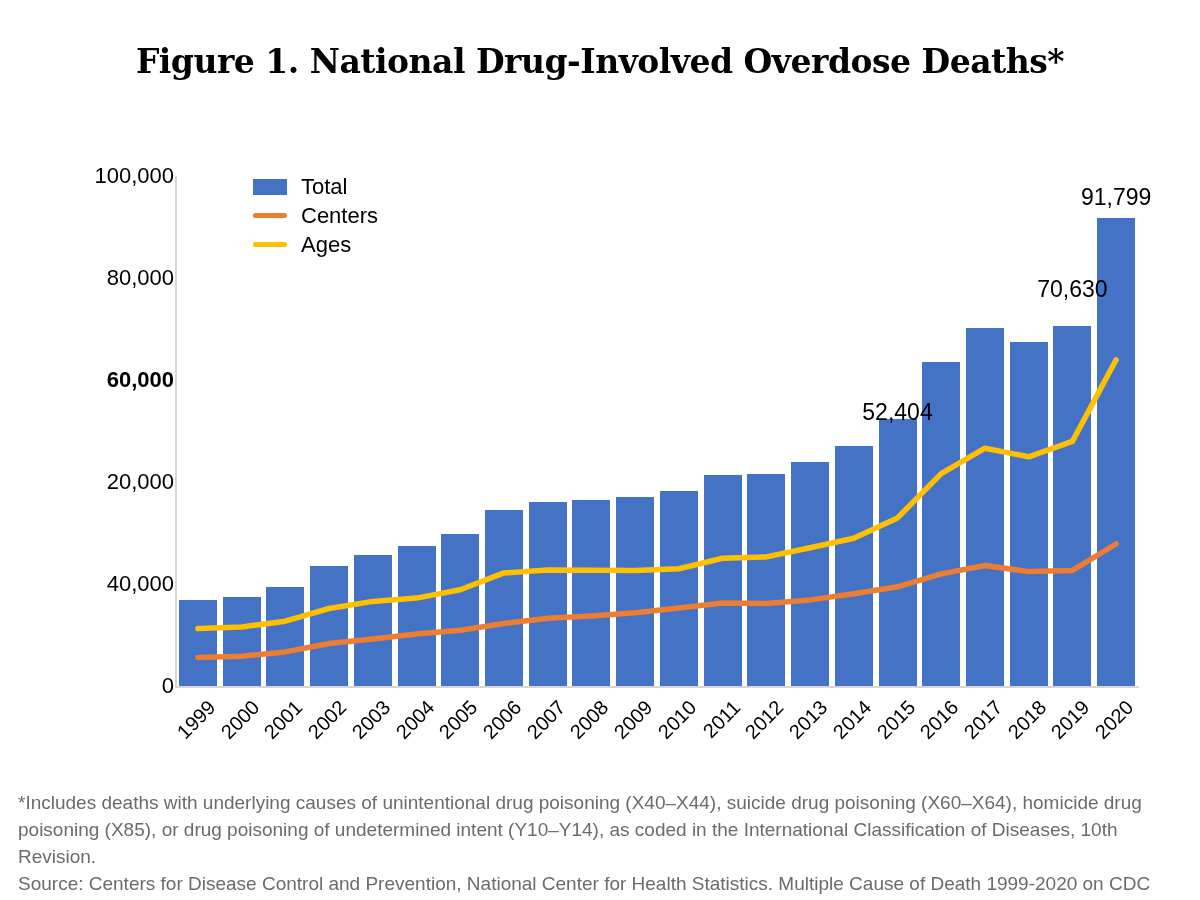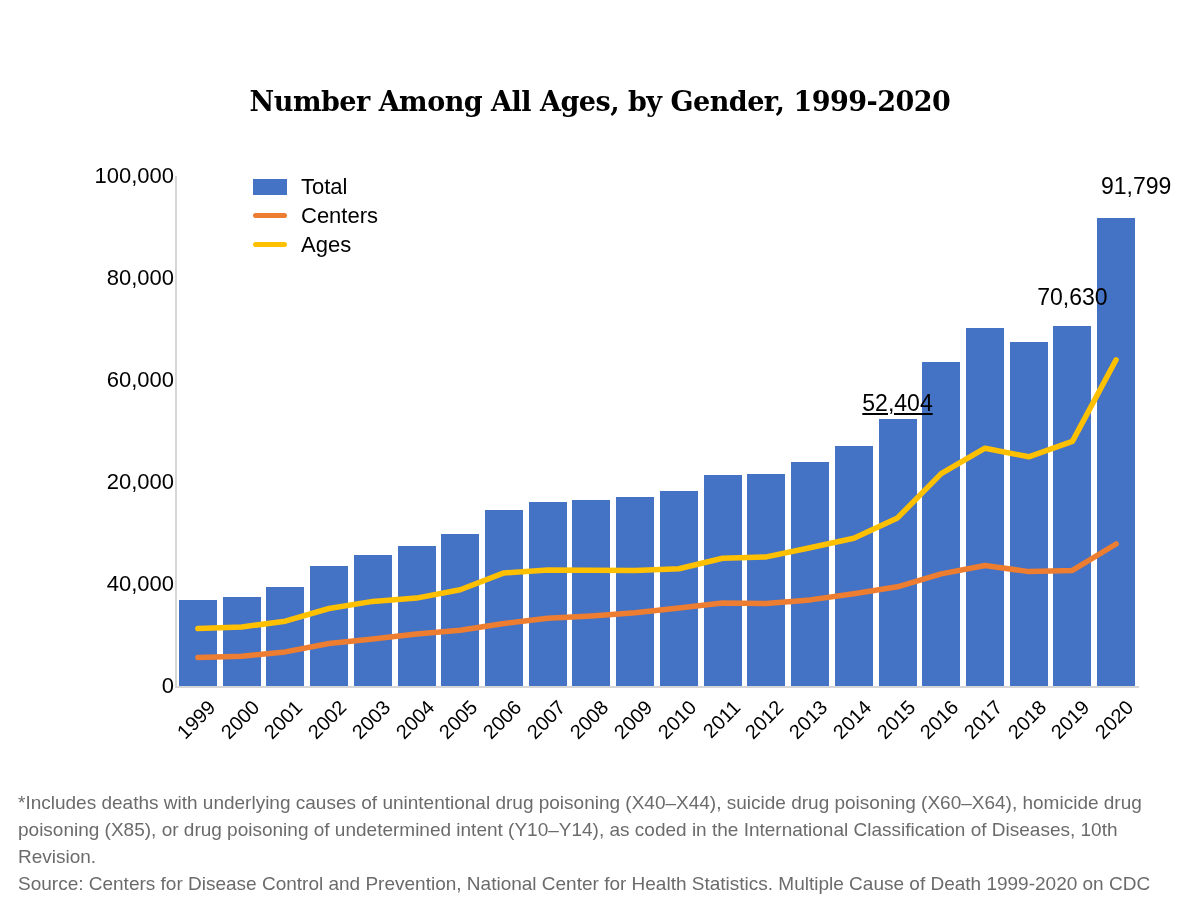--- a/index.html
+++ b/index.html
@@ -79,27 +79,27 @@
     color: #6b6b6b;
   }
   .footer p { margin: 0; }
   svg.lines { position: absolute; overflow: visible; }
 </style>
 </head>
 <body>
 
 <div class="page">
 
-  <div class="subtitle">Number Among All Ages, by Gender, 1999-2020</div>
+  <div class="title">Figure 1. National Drug-Involved Overdose Deaths*</div>
 
   <div class="chart-layer" id="chart">
       <div class="ytick-label" style="top: 673px;">0</div>
       <div class="ytick-label" style="top: 571px;">40,000</div>
       <div class="ytick-label" style="top: 469px;">20,000</div>
-      <div class="ytick-label" style="top: 367px;">60,000</div>
+      <div class="ytick-label" style="top: 367px; font-weight: bold;">60,000</div>
       <div class="ytick-label" style="top: 265px;">80,000</div>
       <div class="ytick-label" style="top: 163px;">100,000</div>
       <div class="axis-line" style="left: 175px; top: 176px; width: 2px; height: 510px; background: rgb(214, 214, 214);"></div>
       <div class="axis-line" style="left: 175px; top: 686px; width: 964px; height: 2px; background: rgb(214, 214, 214);"></div>
       <div class="bar" style="left: 178.9px; top: 600.1px; width: 38px; height: 85.9px; background: rgb(68, 114, 196);"></div>
       <div class="bar" style="left: 222.6px; top: 597.2px; width: 38px; height: 88.8px; background: rgb(68, 114, 196);"></div>
       <div class="bar" style="left: 266.3px; top: 587.1px; width: 38px; height: 98.9px; background: rgb(68, 114, 196);"></div>
       <div class="bar" style="left: 310px; top: 566.1px; width: 38px; height: 119.9px; background: rgb(68, 114, 196);"></div>
       <div class="bar" style="left: 353.8px; top: 554.5px; width: 38px; height: 131.5px; background: rgb(68, 114, 196);"></div>
       <div class="bar" style="left: 397.5px; top: 546.1px; width: 38px; height: 139.9px; background: rgb(68, 114, 196);"></div>
@@ -116,23 +116,23 @@
       <div class="bar" style="left: 878.5px; top: 418.7px; width: 38px; height: 267.3px; background: rgb(68, 114, 196);"></div>
       <div class="bar" style="left: 922.2px; top: 361.5px; width: 38px; height: 324.5px; background: rgb(68, 114, 196);"></div>
       <div class="bar" style="left: 966px; top: 327.8px; width: 38px; height: 358.2px; background: rgb(68, 114, 196);"></div>
       <div class="bar" style="left: 1009.7px; top: 342.4px; width: 38px; height: 343.6px; background: rgb(68, 114, 196);"></div>
       <div class="bar" style="left: 1053.4px; top: 325.8px; width: 38px; height: 360.2px; background: rgb(68, 114, 196);"></div>
       <div class="bar" style="left: 1097.1px; top: 217.8px; width: 38px; height: 468.2px; background: rgb(68, 114, 196);"></div>
       <svg class="lines" width="962" height="510" viewBox="0 0 962 510" style="left: 176px; top: 176px;">
         <polyline fill="none" stroke="#ED7D31" stroke-width="5.5" stroke-linecap="round" stroke-linejoin="round" points="21.9,481.5 65.6,480.2 109.3,475.9 153.0,467.5 196.8,463.1 240.5,458.1 284.2,454.2 328.0,447.5 371.7,442.3 415.4,439.9 459.1,436.7 502.9,431.9 546.6,426.9 590.3,427.5 634.0,423.9 677.8,417.8 721.5,410.8 765.2,397.9 809.0,389.5 852.7,395.6 896.4,394.4 940.1,368.0"></polyline>
         <polyline fill="none" stroke="#FFC000" stroke-width="5.5" stroke-linecap="round" stroke-linejoin="round" points="21.9,452.6 65.6,451.0 109.3,445.2 153.0,432.5 196.8,425.4 240.5,422.1 284.2,413.7 328.0,396.9 371.7,394.1 415.4,394.2 459.1,394.6 502.9,392.7 546.6,382.3 590.3,380.9 634.0,371.7 677.8,362.2 721.5,341.9 765.2,297.6 809.0,272.2 852.7,280.8 896.4,265.4 940.1,183.8"></polyline>
       </svg>
-      <div class="annotation" style="left: 897.5px; top: 390px; text-decoration: underline;">52,404</div>
-      <div class="annotation" style="left: 1072.4px; top: 284px; text-align: right;">70,630</div>
-      <div class="annotation" style="left: 1116.1px; top: 173px; margin-left: 20px;">91,799</div>
+      <div class="annotation" style="left: 897.5px; top: 399px;">52,404</div>
+      <div class="annotation" style="left: 1072.4px; top: 276px; text-align: right;">70,630</div>
+      <div class="annotation" style="left: 1116.1px; top: 184px;">91,799</div>
       <div class="xtick-label" style="left: 93.8636px; top: 696px;">1999</div>
       <div class="xtick-label" style="left: 137.591px; top: 696px;">2000</div>
       <div class="xtick-label" style="left: 181.318px; top: 696px;">2001</div>
       <div class="xtick-label" style="left: 225.045px; top: 696px;">2002</div>
       <div class="xtick-label" style="left: 268.773px; top: 696px;">2003</div>
       <div class="xtick-label" style="left: 312.5px; top: 696px;">2004</div>
       <div class="xtick-label" style="left: 356.227px; top: 696px;">2005</div>
       <div class="xtick-label" style="left: 399.955px; top: 696px;">2006</div>
       <div class="xtick-label" style="left: 443.682px; top: 696px;">2007</div>
       <div class="xtick-label" style="left: 487.409px; top: 696px;">2008</div>

